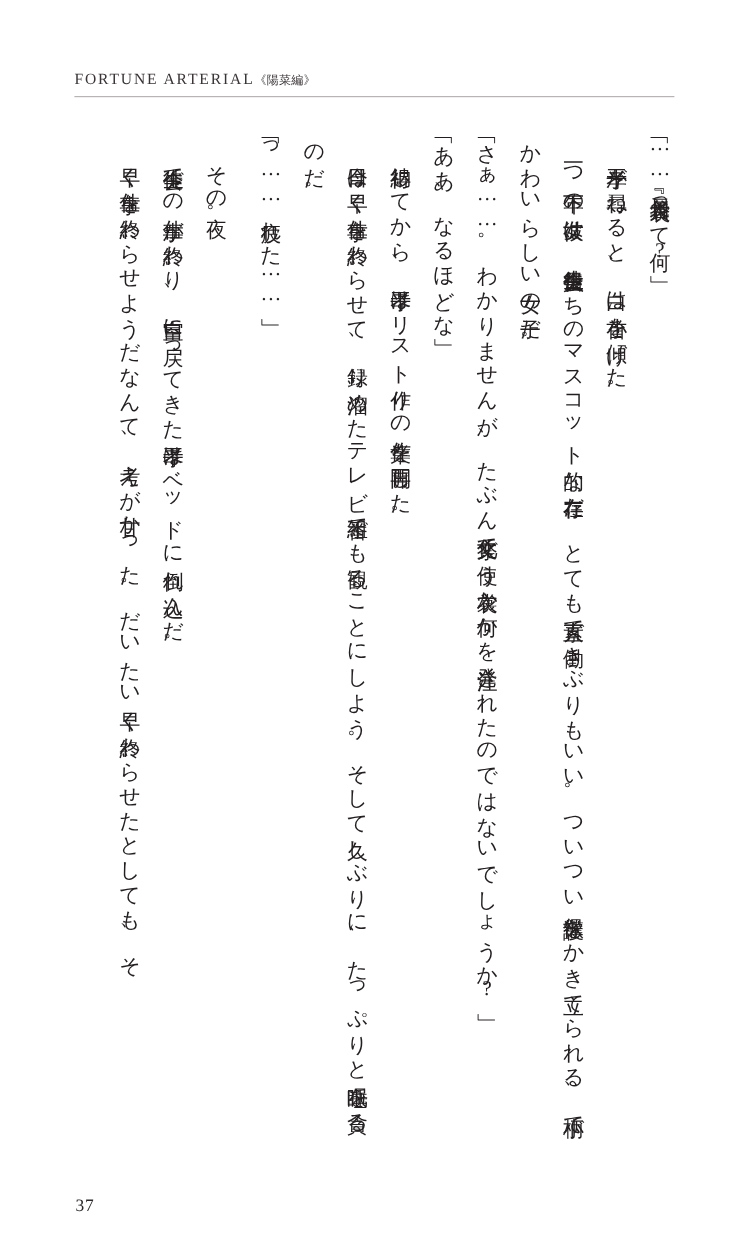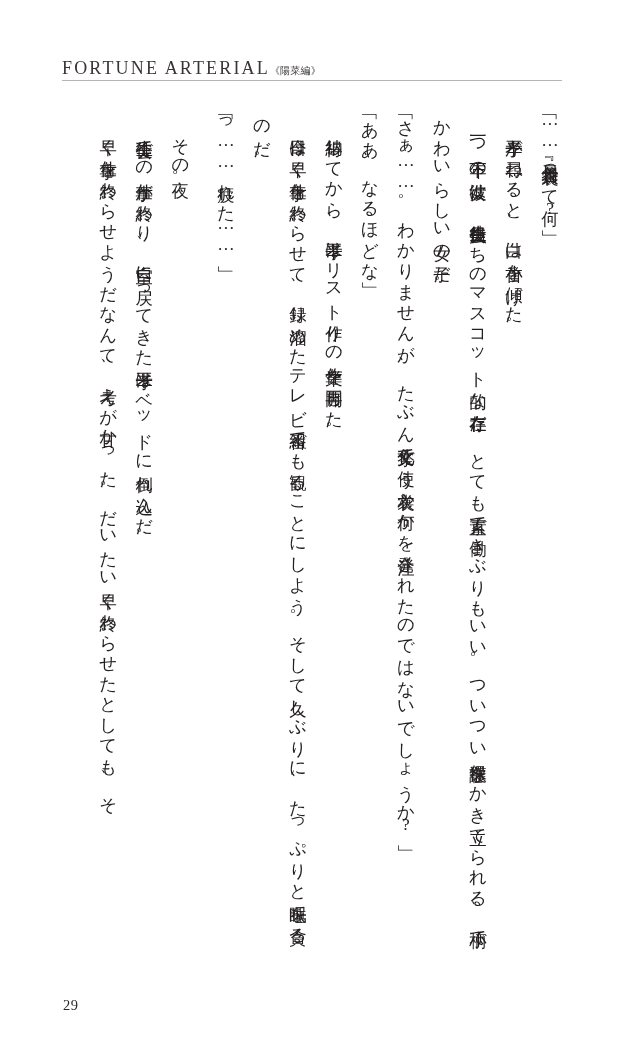--- a/index.html
+++ b/index.html
@@ -25,21 +25,21 @@
     position: absolute;
     top: 58px;
     left: 62px;
     font-size: 13.5px;
     letter-spacing: 0.09em;
     color: #3a3436;
     white-space: nowrap;
     font-family: "Liberation Serif", "DejaVu Serif", serif;
   }
   #header .hd-latin {
-    font-size: 18px;
+    font-size: 13px;
     letter-spacing: 0.12em;
   }
   #header .hd-jp {
     font-size: 10px;
     letter-spacing: 0.02em;
   }
   #rule {
     position: absolute;
     top: 80px;
     left: 62px;
@@ -100,15 +100,15 @@
     <p>「さぁ……。わかりませんが、たぶん文化祭で使う衣裳か何かを発注されたのではないでしょうか?」</p>
     <p>「ああ、なるほどな」</p>
     <p>　納得してから、孝平はリスト作りの作業を再開した。</p>
     <p>　今日は早く仕事を終わらせて、録り溜めたテレビ番組でも観ることにしよう。そして久しぶりに、たっぷりと睡眠を貪るのだ。</p>
     <p class="gap">「っ……疲れた……」</p>
     <p>　その夜。</p>
     <p>　生徒会での仕事が終わり、自室に戻ってきた孝平はベッドに倒れ込んだ。</p>
     <p>　早く仕事を終わらせようだなんて、考えが甘かった。だいたい早く終わらせたとしても、そ</p>
   </div>
 
-  <div id="folio">29</div>
+  <div id="folio">37</div>
 
 </div>
 
 </body></html>

